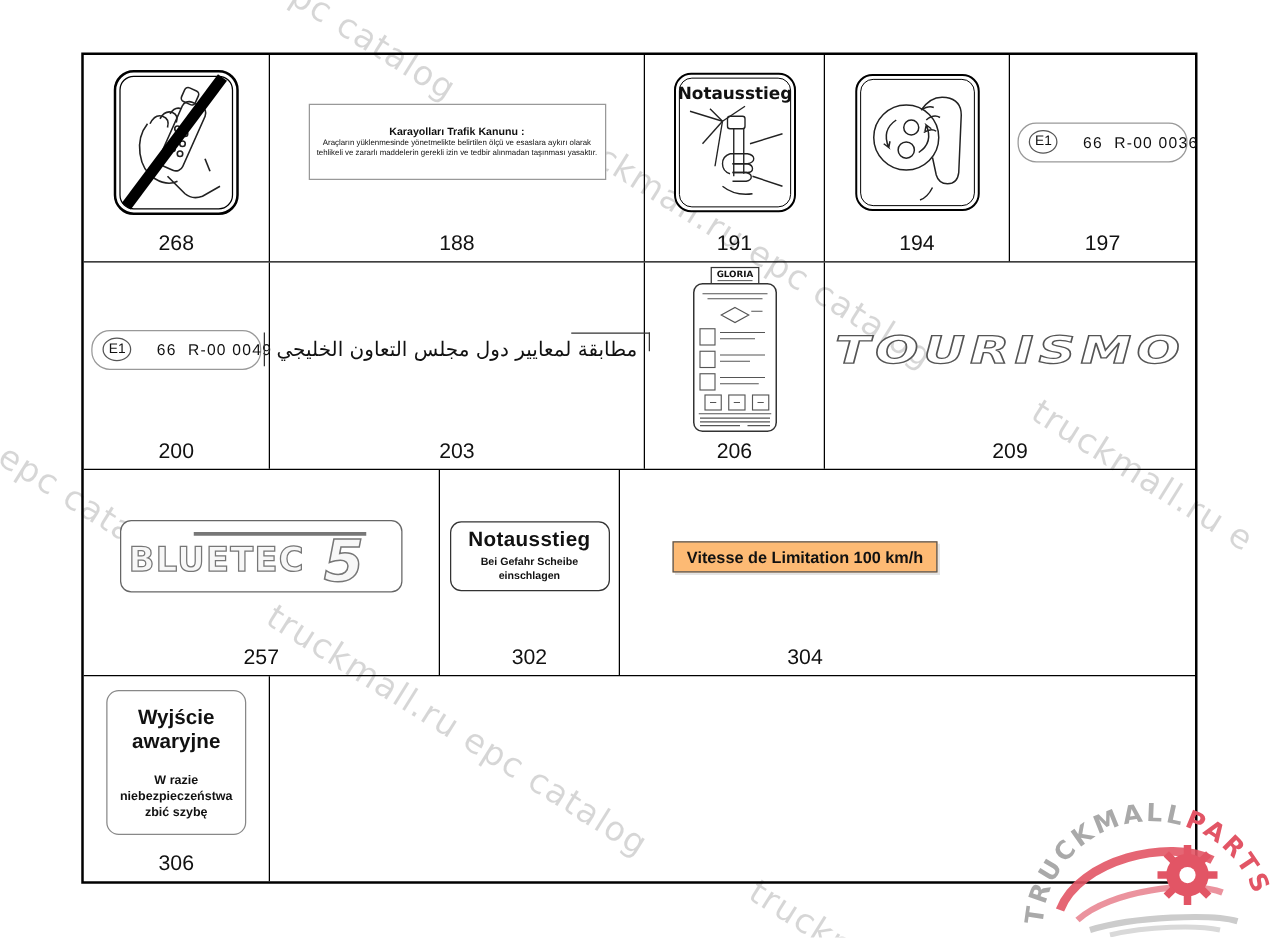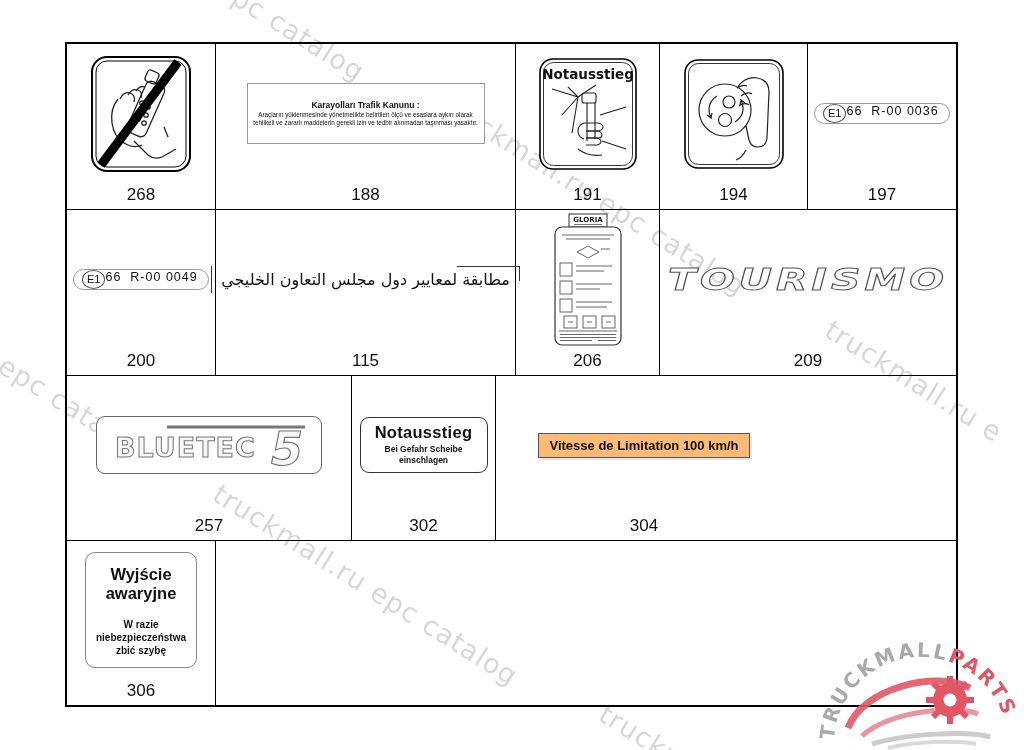--- a/index.html
+++ b/index.html
@@ -21,35 +21,35 @@
   .row{display:flex;box-sizing:border-box}
   .row.hasline{border-bottom:1px solid #000}
   .cell{position:relative;box-sizing:border-box;border-right:1px solid #000}
   .cell.last{border-right:none}
   .cc{position:absolute;left:0;right:0;top:0;bottom:26px;display:flex;align-items:center;justify-content:center}
   .num{position:absolute;bottom:4px;left:0;right:0;text-align:center;font-size:17px;color:#111}
   
   .tr-label{border:1px solid #999;width:232px;padding:16px 2px;text-align:center;color:#111;background:#fff}
   .tr-title{font-size:8.5px;font-weight:bold;line-height:1.25}
   .tr-small{font-size:6.3px;line-height:1.25}
-  .emark{border:1px solid #999;border-radius:15px;width:136px;height:21px;display:flex;gap:0;padding:0 8px;box-sizing:border-box;background:#fff}
+  .emark{border:1px solid #999;border-radius:15px;width:136px;height:32px;display:flex;align-items:center;gap:20px;padding:0 8px;box-sizing:border-box;background:#fff}
   .emark .e{border:1px solid #555;border-radius:50%;font-size:11px;padding:3px 4px;color:#111;line-height:1}
   .emark .code{font-size:12.5px;letter-spacing:1px;color:#111;white-space:pre}
   .arabic-label{position:relative;padding:4px 10px;direction:rtl}
   .arabic-label .txt{font-family:"DejaVu Sans",sans-serif;font-size:16px;color:#111;white-space:nowrap}
   .arabic-label .bl{position:absolute;left:0;top:0;bottom:0;width:1px;background:#333}
   .arabic-label .br{position:absolute;right:0;top:0;width:62px;height:14px;border-top:1px solid #333;border-right:1px solid #333}
   .notaus2{border:1.4px solid #333;border-radius:9px;width:118px;padding:5px 4px 6px;text-align:center;color:#111;background:#fff}
   .notaus2 .t{font-size:16.5px;font-weight:bold;letter-spacing:.3px}
   .notaus2 .s{font-size:8.5px;font-weight:bold;line-height:1.3;margin-top:2px}
   .vitesse{border:1.4px solid #555;padding:4px 10px;font-size:13px;font-weight:bold;color:#111;background:#fdba74;box-shadow:2px 2px 0 #e4e4e4}
   .wyjscie{border:1px solid #888;border-radius:10px;width:106px;padding:12px 2px 10px;text-align:center;color:#111;background:#fff}
   .wyjscie .t{font-size:16.5px;font-weight:bold;line-height:1.15}
   .wyjscie .s{font-size:10px;font-weight:bold;line-height:1.3;margin-top:16px}
-  .bluetec-box{border:1.4px solid #666;border-radius:9px;width:224px;height:56px;display:flex;align-items:center;justify-content:flex-end;background:#fff}
+  .bluetec-box{border:1.4px solid #666;border-radius:9px;width:224px;height:56px;display:flex;align-items:center;justify-content:flex-start;background:#fff}
   .pict300{border:1px solid #aaa;border-radius:9px;width:140px;height:48px;display:flex;align-items:center;justify-content:center;gap:6px;background:#fff}
   svg text{font-family:"DejaVu Sans",sans-serif}
   .logo-wrap{position:absolute;left:818px;top:640px;z-index:3;pointer-events:none}
 </style>
 </head>
 <body>
 
 <div class="wm" style="left:228px;top:-28px">epc catalog</div>
 <div class="wm" style="left:452px;top:88px">truckmall.ru epc catalog</div>
 <div class="wm" style="left:836px;top:314px">truckmall.ru e</div>
@@ -173,21 +173,21 @@
     </div>
 
     <div class="cell" style="width:300px">
       <div class="cc">
         <div class="arabic-label">
           <div class="bl"></div>
           <div class="br"></div>
           <div class="txt">مطابقة لمعايير دول مجلس التعاون الخليجي</div>
         </div>
       </div>
-      <div class="num">115</div>
+      <div class="num">203</div>
     </div>
 
     <div class="cell" style="width:144px">
       <div class="cc">
         <svg width="72" height="134" viewBox="0 0 72 134">
           <rect x="17" y="1" width="38" height="13" fill="#fff" stroke="#333" stroke-width="1"></rect>
           <text x="36" y="8.5" text-anchor="middle" font-size="7" font-weight="bold" fill="#111">GLORIA</text>
           <line x1="22" y1="11.5" x2="50" y2="11.5" stroke="#555" stroke-width="0.8"></line>
           <rect x="3" y="14" width="66" height="118" rx="7" fill="#fff" stroke="#333" stroke-width="1.2"></rect>
           <g stroke="#555" stroke-width="0.9" fill="none">

